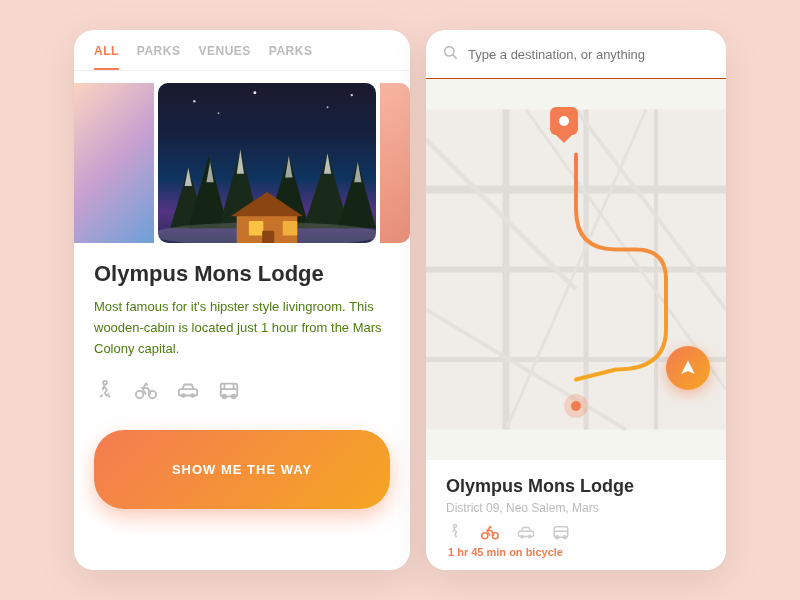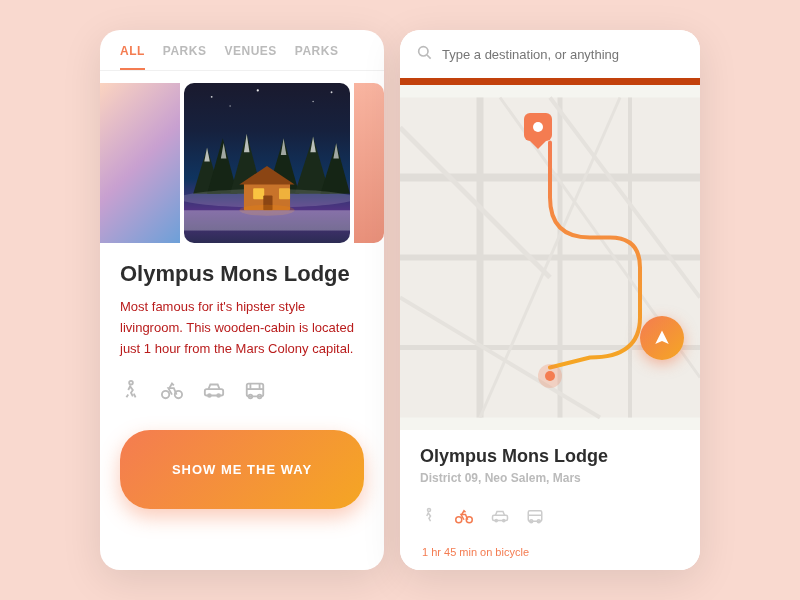--- a/index.html
+++ b/index.html
@@ -15,21 +15,21 @@
     }
 
     .container {
       display: flex;
       gap: 16px;
       align-items: flex-start;
     }
 
     
     .left-card {
-      width: 284px;
+      width: 336px;
       min-height: 540px;
       background: #fff;
       border-radius: 20px;
       overflow: hidden;
       box-shadow: 0 10px 40px rgba(0,0,0,0.1);
       display: flex;
       flex-direction: column;
     }
 
     .tabs {
@@ -105,21 +105,21 @@
 
     .place-name {
       font-size: 22px;
       font-weight: 700;
       color: #2d2d2d;
       margin-bottom: 10px;
     }
 
     .place-desc {
       font-size: 13px;
-      color: #b91c1c;
+      color: #4d7c0f;
       line-height: 1.6;
       margin-bottom: 20px;
     }
 
     .transport-icons {
       display: flex;
       gap: 18px;
       margin-bottom: 24px;
       align-items: center;
     }
@@ -158,21 +158,21 @@
       box-shadow: 0 10px 40px rgba(0,0,0,0.1);
       display: flex;
       flex-direction: column;
     }
 
     .search-bar {
       display: flex;
       align-items: center;
       padding: 14px 16px;
       gap: 10px;
-      border-bottom: 7px solid #c2410c;
+      border-bottom: 1px solid #c2410c;
       background: #fff;
       z-index: 10;
       position: relative;
     }
 
     .search-icon {
       color: #999;
       font-size: 16px;
     }
 
@@ -224,44 +224,43 @@
     .map-place-name {
       font-size: 18px;
       font-weight: 700;
       color: #2d2d2d;
       margin-bottom: 4px;
     }
 
     .map-place-sub {
       font-size: 12px;
       color: #bbb;
-      margin-bottom: 22px;
-      font-weight: bold;
+      margin-bottom: 8px;
     }
 
     .map-transport-row {
       display: flex;
       align-items: center;
       gap: 16px;
     }
 
     .map-transport-icon {
       font-size: 18px;
       color: #ccc;
     }
 
     .map-transport-icon.active {
       color: #f47c51;
     }
 
     .travel-time {
       font-size: 11px;
       color: #f47c51;
-      font-weight: 400;
-      margin-top: 16px;
+      font-weight: 700;
+      margin-top: 0;
       padding-left: 2px;
     }
 
     .fab {
       position: absolute;
       bottom: 70px;
       right: 16px;
       width: 44px;
       height: 44px;
       border-radius: 50%;

